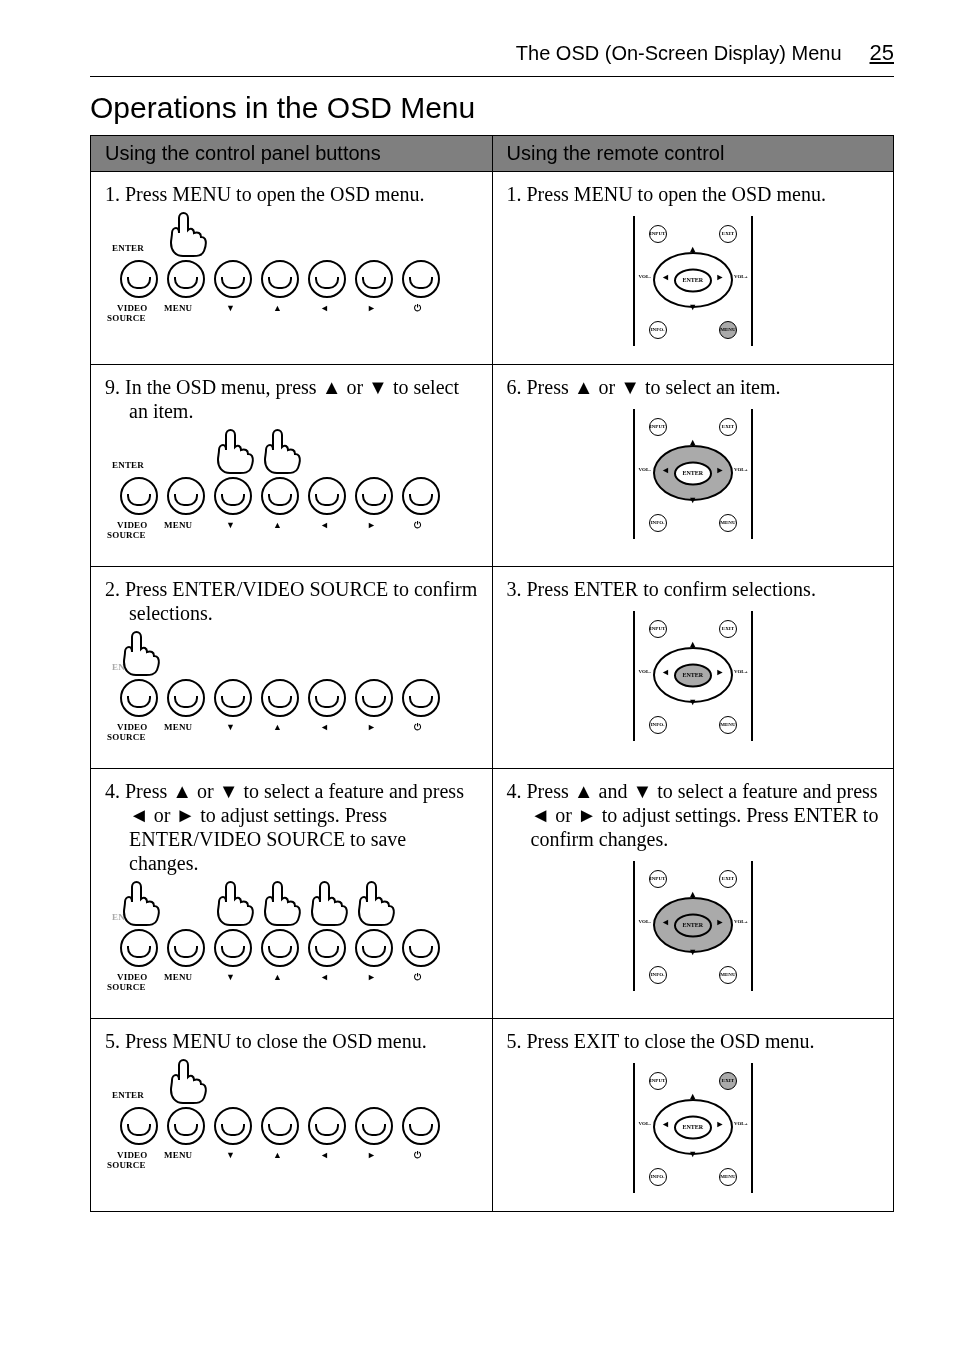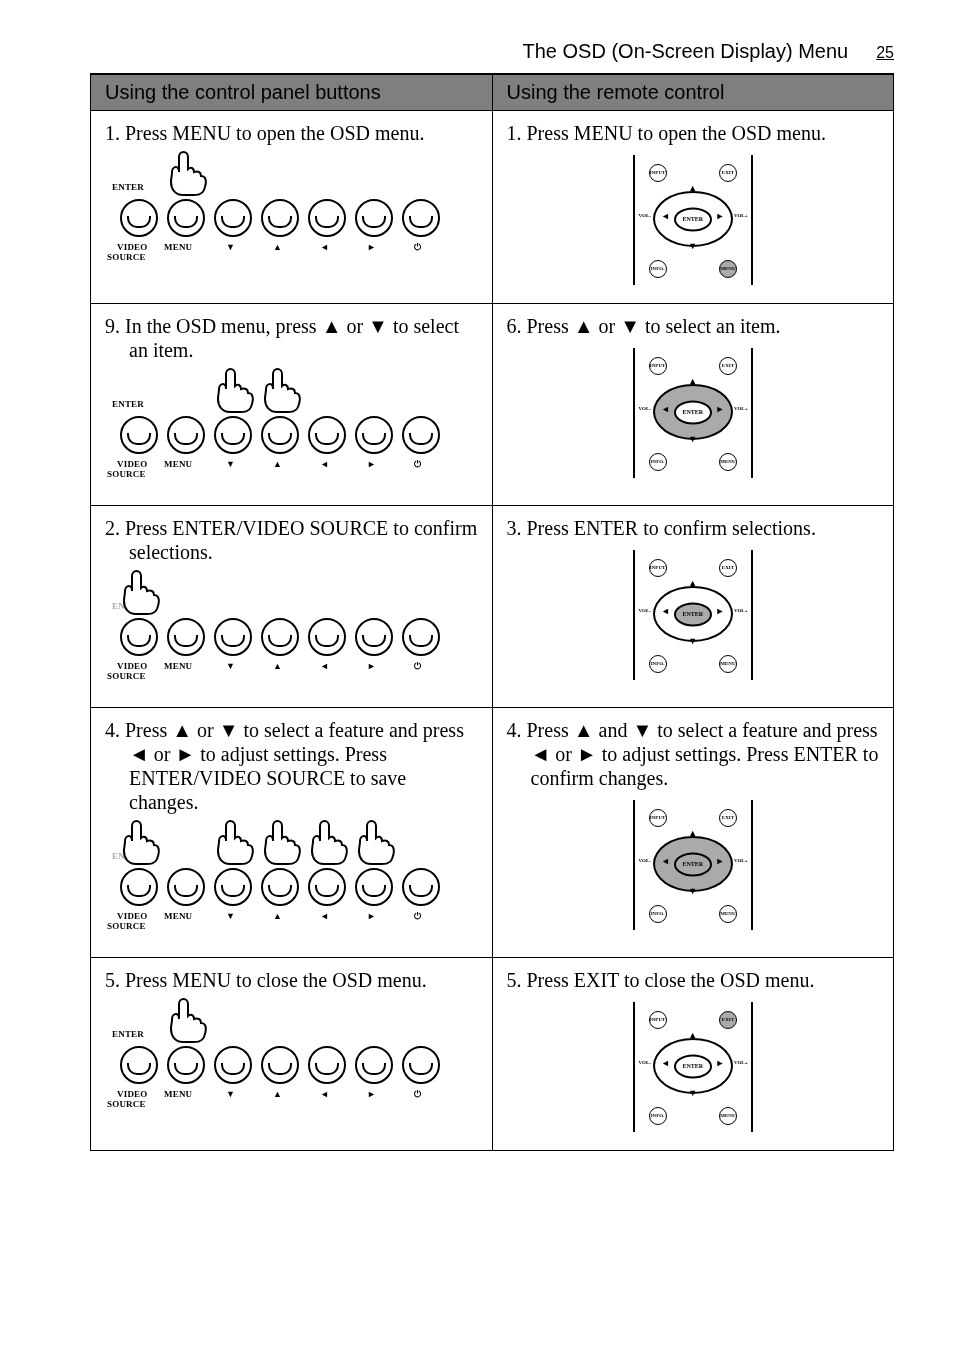--- a/index.html
+++ b/index.html
@@ -21,21 +21,21 @@
   }
   .running-head {
     display: flex;
     justify-content: flex-end;
     align-items: baseline;
     gap: 28px;
     font-size: 20px;
     padding-bottom: 10px;
     border-bottom: 1.5px solid #000;
   }
-  .running-head .pgnum { font-size: 16px; text-decoration: underline; }
+  .running-head .pgnum { font-size: 22px; text-decoration: underline; }
   h2.section-title {
     font-size: 30px;
     font-weight: 400;
     margin: 14px 0 10px 0;
   }
   table.outer {
     width: 100%;
     border-collapse: collapse;
     table-layout: fixed;
   }
@@ -158,20 +158,21 @@
 </head>
 <body>
 
 <div class="page">
 
   <div class="running-head">
     <span>The OSD (On-Screen Display) Menu</span>
     <span class="pgnum">25</span>
   </div>
 
+  <h2 class="section-title">Operations in the OSD Menu</h2>
 
   <table class="outer">
     <thead>
       <tr>
         <th>Using the control panel buttons</th>
         <th>Using the remote control</th>
       </tr>
     </thead>
     <tbody id="rows">
         <tr>

